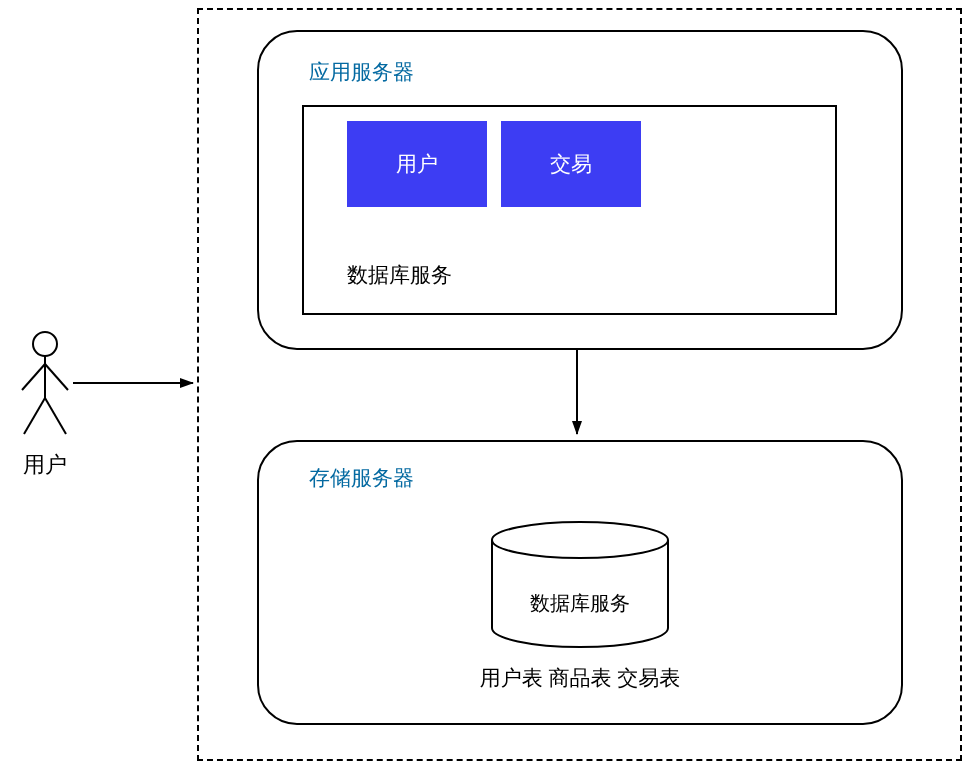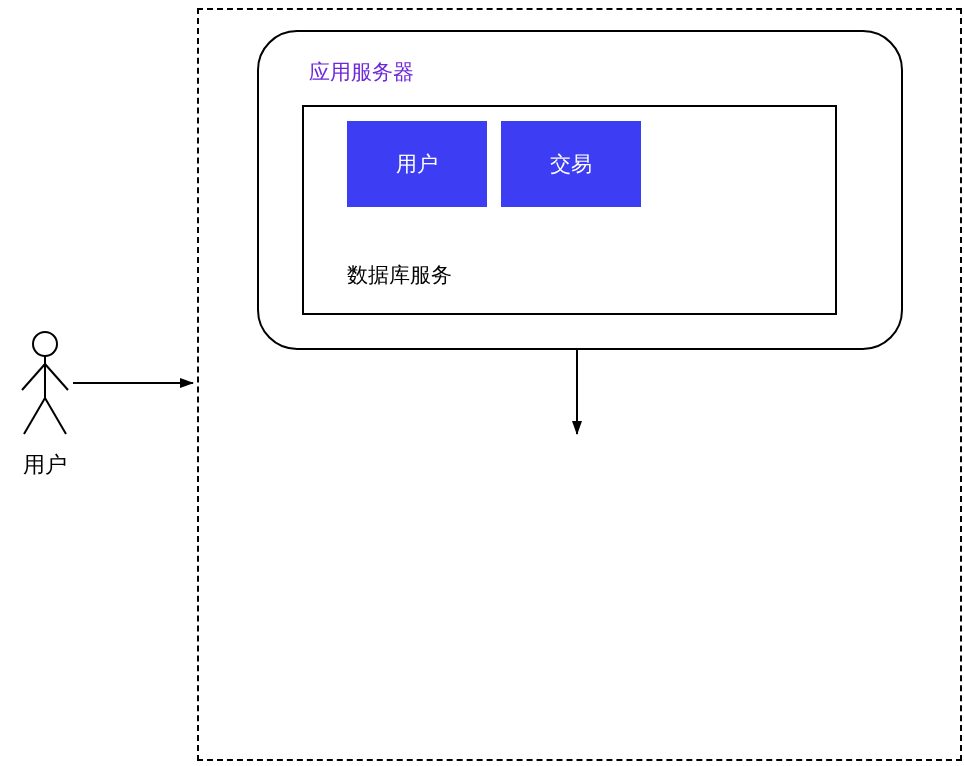--- a/index.html
+++ b/index.html
@@ -32,21 +32,21 @@
     border: 2px solid #000;
     border-radius: 40px;
     background: #fff;
   }
   .app-server { left: 257px; top: 30px; width: 646px; height: 320px; }
   .storage-server { left: 257px; top: 440px; width: 646px; height: 285px; }
   .box-title {
     position: absolute;
     left: 50px;
     font-size: 21px;
-    color: #6d28d9;
+    color: #0369a1;
     white-space: nowrap;
   }
   .app-server .box-title { top: 26px; }
   .storage-server .box-title { top: 22px; }
   .app-service {
     position: absolute;
     left: 43px; top: 73px;
     width: 535px; height: 210px;
     border: 2px solid #000;
     background: #fff;
@@ -114,20 +114,31 @@
     <div class="box-title">应用服务器</div>
     <div class="app-service">
       <div class="modules">
         <div class="module">用户</div>
         <div class="module">交易</div>
       </div>
       <div class="service-label">数据库服务</div>
     </div>
   </div>
 
+  <div class="rounded-box storage-server">
+    <div class="box-title">存储服务器</div>
+    <div class="cylinder-wrap">
+      <svg width="180" height="130" viewBox="0 0 180 130">
+        <path d="M2,20 L2,108 A88,19 0 0 0 178,108 L178,20" fill="#ffffff" stroke="#000" stroke-width="2"></path>
+        <ellipse cx="90" cy="20" rx="88" ry="18" fill="#ffffff" stroke="#000" stroke-width="2"></ellipse>
+      </svg>
+    </div>
+    <div class="db-label">数据库服务</div>
+    <div class="tables-label">用户表 商品表 交易表</div>
+  </div>
 
   <div class="actor-label">用户</div>
 
   <svg class="overlay" width="964" height="766" viewBox="0 0 964 766">
     <defs>
       <marker id="arrowhead" markerUnits="userSpaceOnUse" markerWidth="14" markerHeight="10" refX="13" refY="5" orient="auto">
         <polygon points="0 0, 14 5, 0 10" fill="#000"></polygon>
       </marker>
     </defs>
     <g stroke="#000" stroke-width="2" fill="none">

